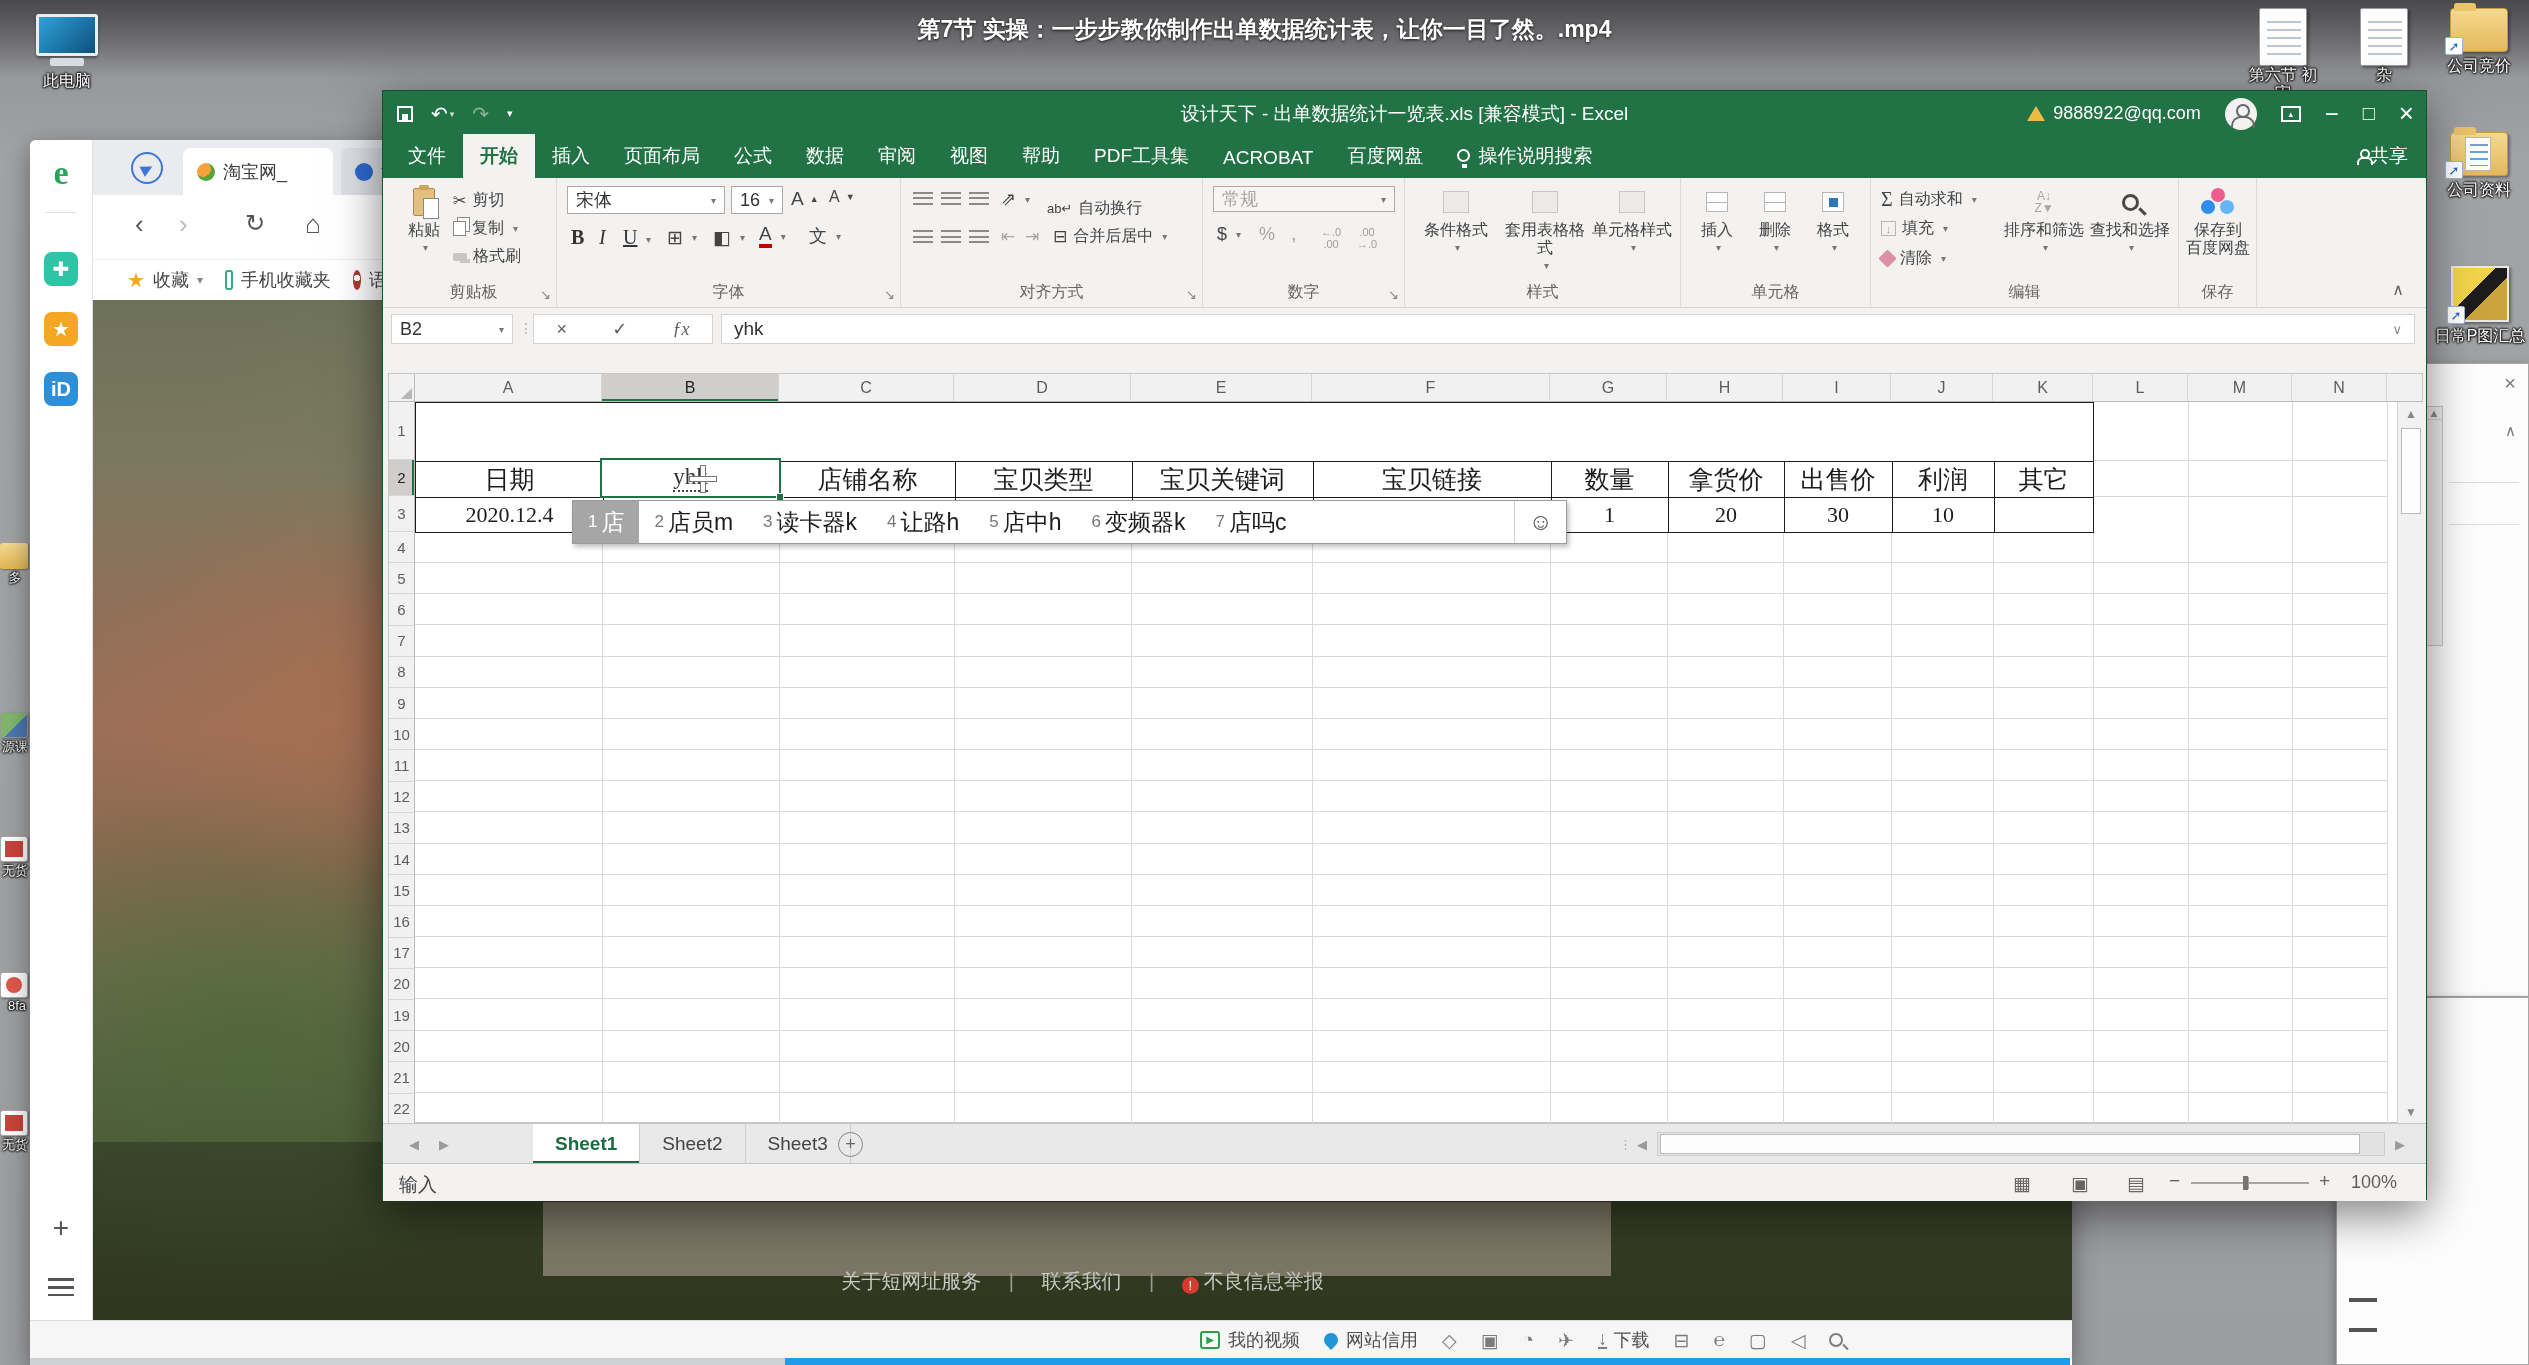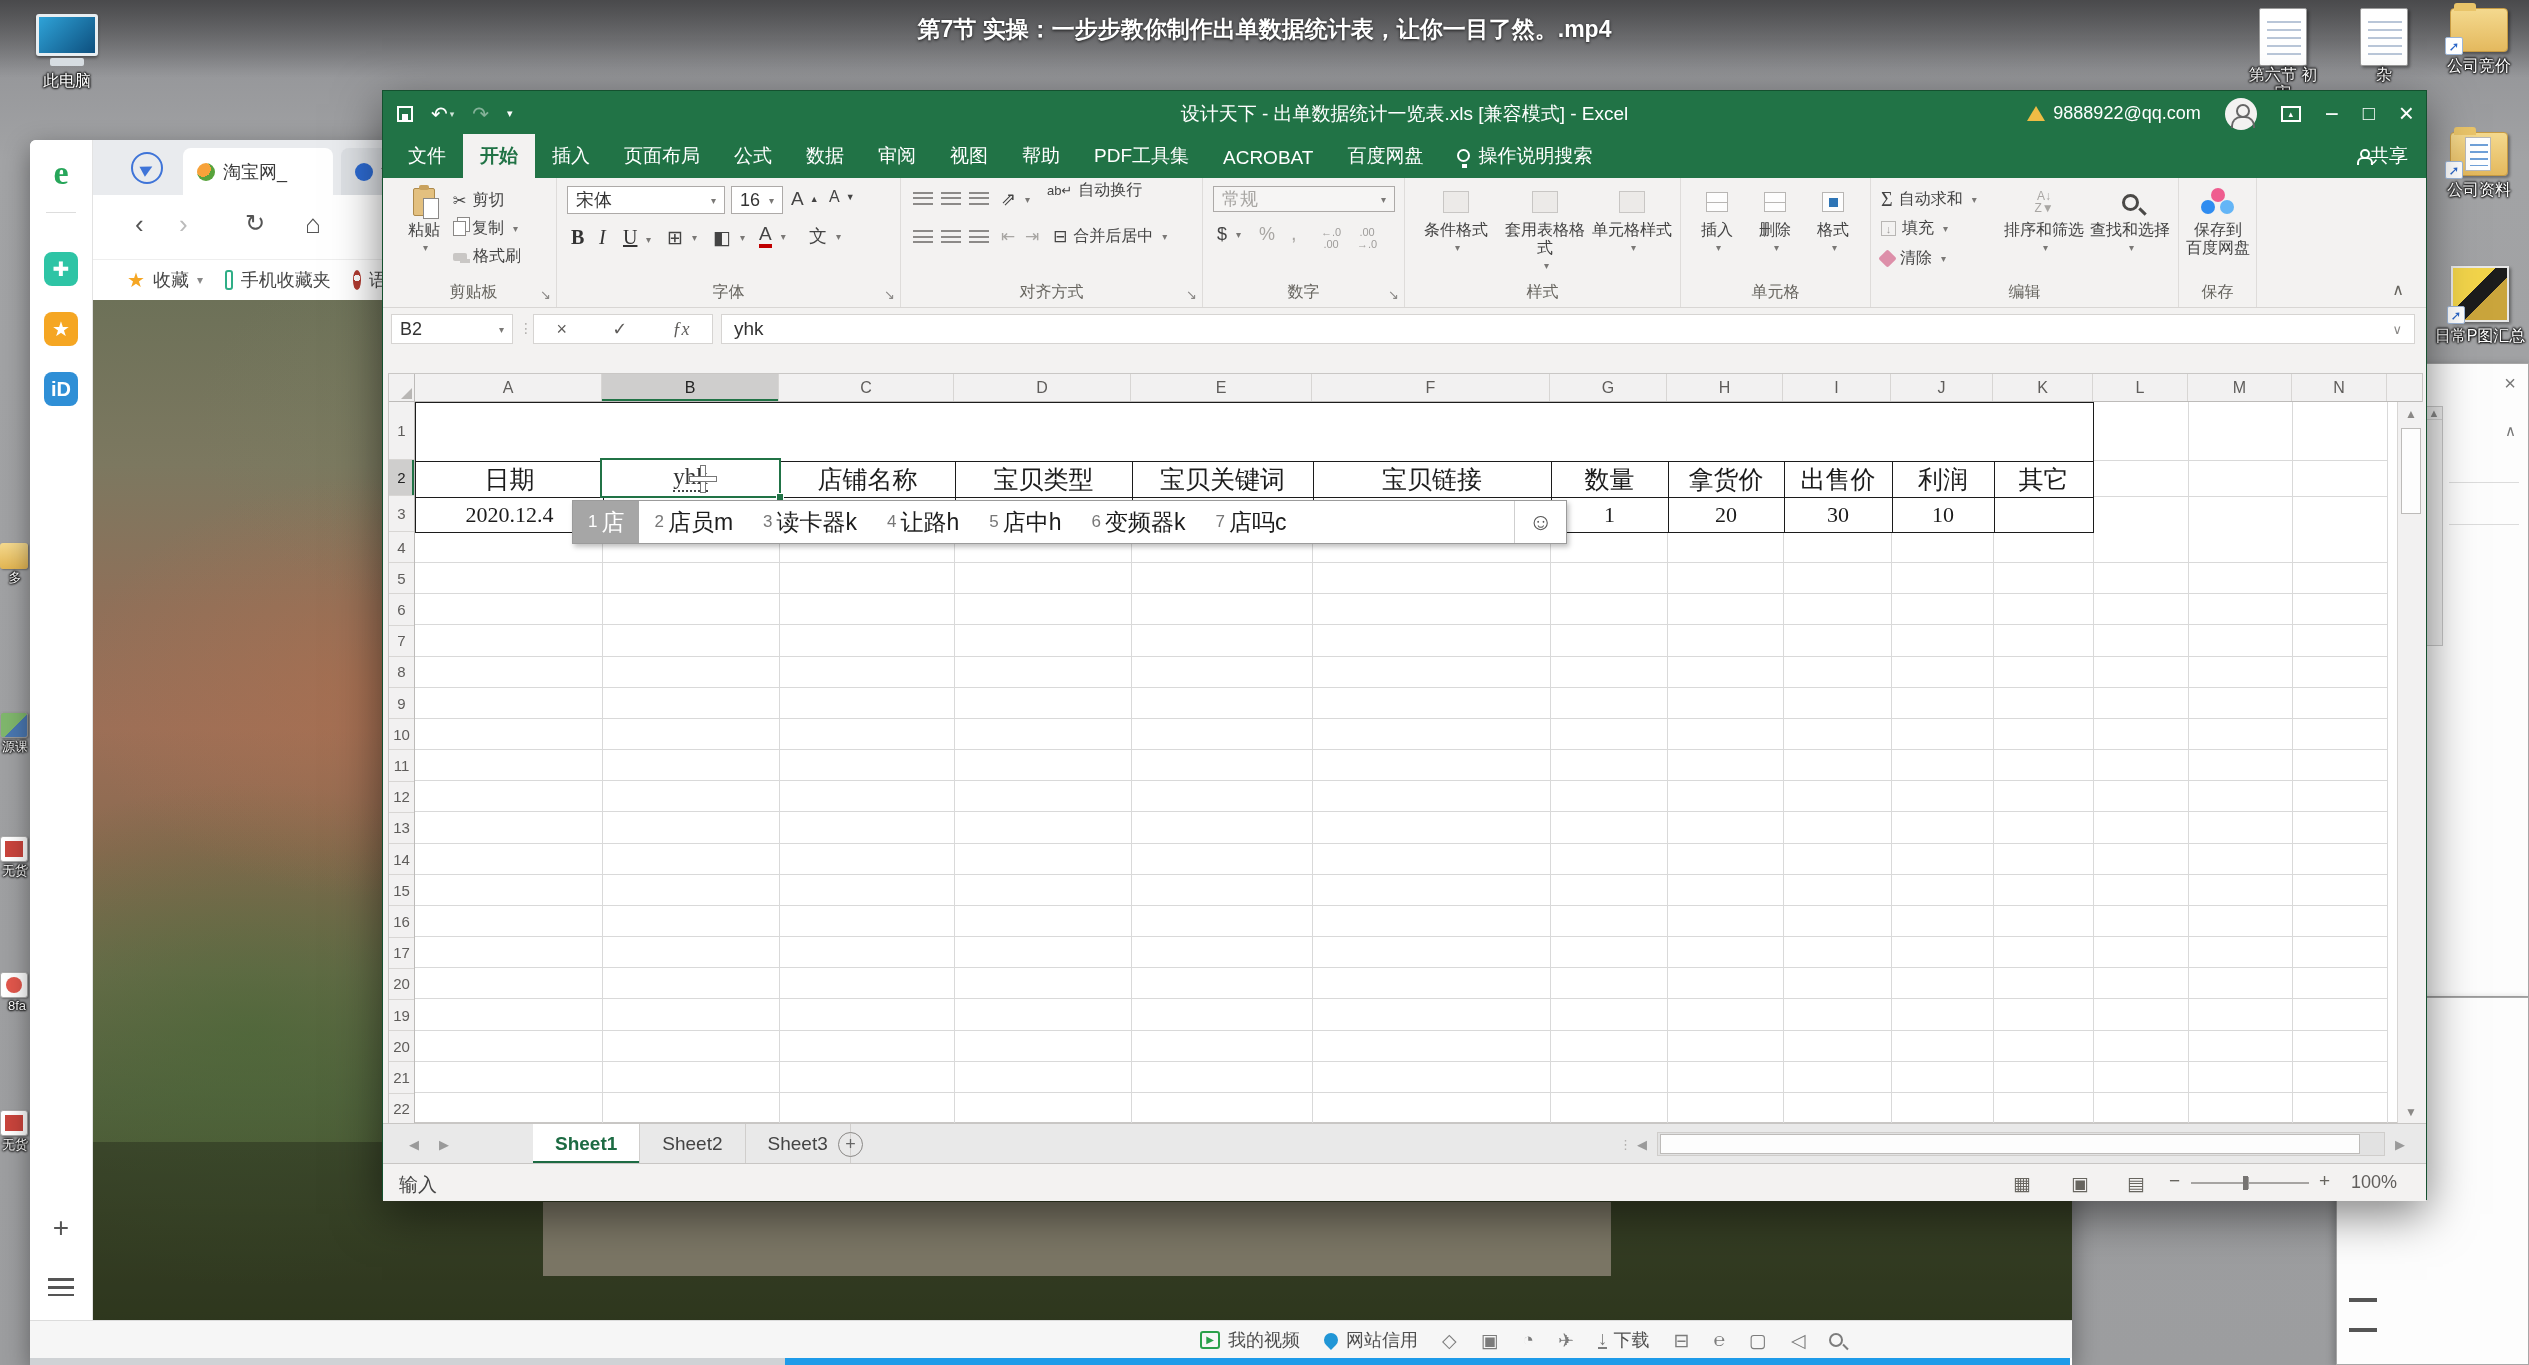--- a/index.html
+++ b/index.html
@@ -372,20 +372,27 @@
     <span>语音转</span>
   </div>
 
   <div class="abs" id="b-content">
     <div style="position:absolute;left:0;top:0;width:100%;height:100%;
          background:radial-gradient(420px 300px at 14% 38%,rgba(176,112,78,.55),transparent 70%),
                     radial-gradient(500px 360px at 8% 72%,rgba(70,104,52,.6),transparent 70%),
                     radial-gradient(420px 280px at 20% 12%,rgba(120,128,96,.5),transparent 70%)"></div>
     <div style="position:absolute;left:450px;top:902px;width:1068px;height:74px;background:#b5ab97"></div>
     <div class="shade"></div>
+    <div id="b-footer-links">
+      <span>关于短网址服务</span>
+      <span class="sep">|</span>
+      <span>联系我们</span>
+      <span class="sep">|</span>
+      <span class="bang">!</span><span>不良信息举报</span>
+    </div>
   </div>
 
   <div class="abs" id="b-status">
     <div class="cluster">
       <span class="flex" style="gap:8px">
         <span class="play-ic">▶</span>
         <span>我的视频</span>
       </span>
       <span class="flex" style="gap:8px">
         <span class="drop-ic"></span>
@@ -510,21 +517,21 @@
       </div>
       <div class="grp-label">字体</div>
       <span class="launcher"></span>
     </div>
 
     <div class="grp" style="left:518px;width:302px">
       <span class="bars abs" style="left:12px;top:14px"></span>
       <span class="bars abs" style="left:40px;top:14px"></span>
       <span class="bars abs" style="left:68px;top:14px"></span>
       <div class="mr gray" style="left:100px;top:10px;font-size:18px">⇗<span class="dd">▾</span></div>
-      <div class="mr gray" style="left:146px;top:2px">
+      <div class="mr gray" style="left:146px;top:20px">
         <span style="font-size:13px">ab↵</span>
           <span>自动换行</span>
       </div>
       <span class="bars abs" style="left:12px;top:52px"></span>
       <span class="bars abs" style="left:40px;top:52px"></span>
       <span class="bars abs" style="left:68px;top:52px"></span>
       <span class="abs gray" style="left:100px;top:48px;font-size:17px">⇤</span>
       <span class="abs gray" style="left:124px;top:48px;font-size:17px">⇥</span>
       <div class="mr gray" style="left:152px;top:48px">
         <span style="font-size:17px">⊟</span>

